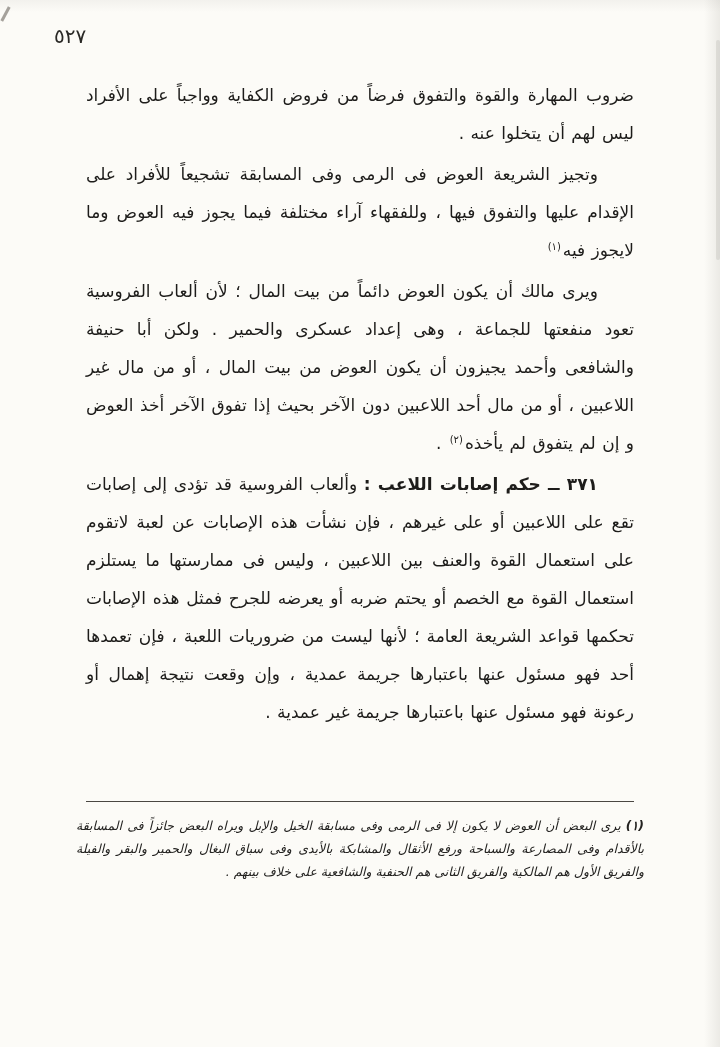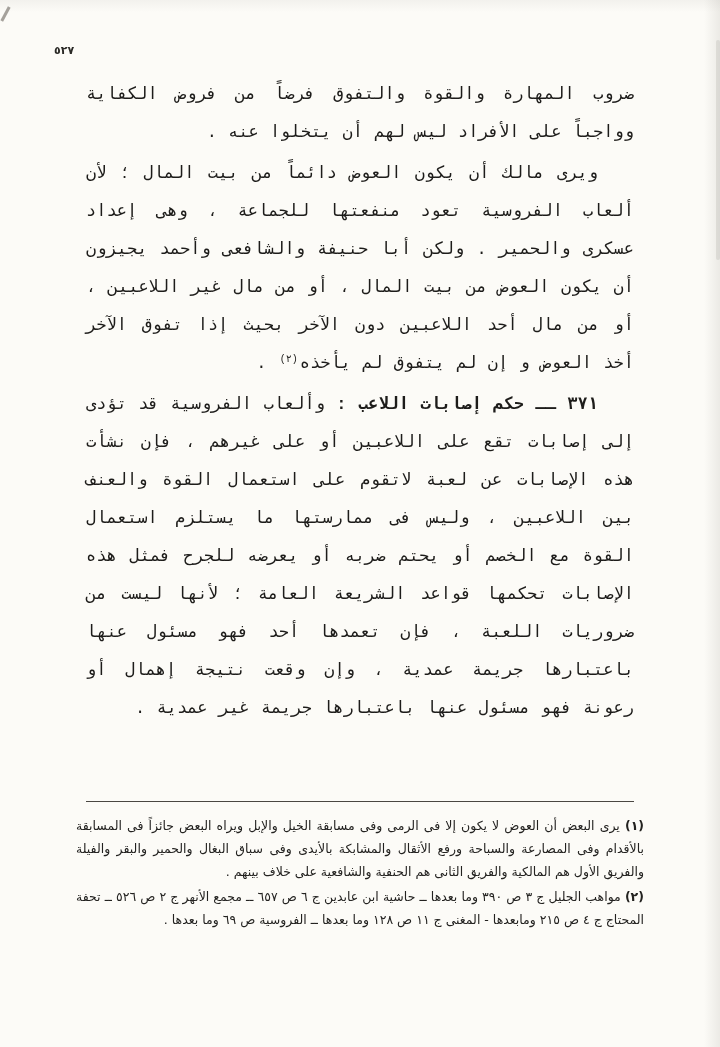--- a/index.html
+++ b/index.html
@@ -19,35 +19,34 @@
     overflow:hidden;
   }
   .scan-mark{
     position:absolute;
     background:#5c5850;
     opacity:.55;
   }
   .scan-mark.m1{left:4px;top:6px;width:3px;height:16px;transform:rotate(28deg);}
   .scan-mark.m2{right:0;top:40px;width:4px;height:220px;opacity:.12;border-radius:3px;}
   .page-number{
-    position:absolute;left:54px;top:44px;
-    font-size:11px;letter-spacing:2px;color:#2a2926;
-    font-weight:bold;
+    position:absolute;left:54px;top:24px;
+    font-size:20px;letter-spacing:2px;color:#2a2926;
+    font-weight:normal;
   }
   .text-block{
     position:absolute;top:76px;right:86px;width:548px;
     direction:rtl;
     text-align:justify;
   }
   .para{
     margin:0 0 3px 0;
     font-size:17px;
     line-height:38px;
     word-spacing:1px;
-    font-family:Liberation Mono, monospace;
   }
   .para.indent{text-indent:36px;}
   .lead{font-weight:bold;}
   sup.ref{
     font-size:10px;
     line-height:0;
     vertical-align:6px;
     margin:0 2px;
   }
   .footnote-sep{
@@ -57,39 +56,43 @@
   .footnotes{
     position:absolute;top:814px;right:76px;width:568px;
     direction:rtl;
     text-align:justify;
   }
   .footnote{
     margin:0 0 2px 0;
     font-size:12.5px;
     line-height:23px;
     color:#232220;
+    font-style:italic;
   }
   .fn-marker{font-weight:bold;}
 </style>
 </head>
 <body>
 
 <div class="page">
 
   <div class="scan-mark m1"></div>
   <div class="scan-mark m2"></div>
 
   <div class="page-number">٥٢٧</div>
 
   <div class="text-block">
 
     <p class="para">
       <span>ضروب المهارة والقوة والتفوق فرضاً من فروض الكفاية وواجباً على الأفراد ليس لهم أن يتخلوا عنه .</span>
     </p>
 
+    <p class="para indent">
+      <span>وتجيز الشريعة العوض فى الرمى وفى المسابقة تشجيعاً للأفراد على الإقدام عليها والتفوق فيها ، وللفقهاء آراء مختلفة فيما يجوز فيه العوض وما لايجوز فيه</span><sup class="ref">(١)</sup>
+    </p>
 
     <p class="para indent">
       <span>ويرى مالك أن يكون العوض دائماً من بيت المال ؛ لأن ألعاب الفروسية تعود منفعتها للجماعة ، وهى إعداد عسكرى والحمير . ولكن أبا حنيفة والشافعى وأحمد يجيزون أن يكون العوض من بيت المال ، أو من مال غير اللاعبين ، أو من مال أحد اللاعبين دون الآخر بحيث إذا تفوق الآخر أخذ العوض و إن لم يتفوق لم يأخذه</span><sup class="ref">(٢)</sup><span> .</span>
     </p>
 
     <p class="para indent">
       <span class="lead">٣٧١ ــ حكم إصابات اللاعب :</span><span> وألعاب الفروسية قد تؤدى إلى إصابات تقع على اللاعبين أو على غيرهم ، فإن نشأت هذه الإصابات عن لعبة لاتقوم على استعمال القوة والعنف بين اللاعبين ، وليس فى ممارستها ما يستلزم استعمال القوة مع الخصم أو يحتم ضربه أو يعرضه للجرح فمثل هذه الإصابات تحكمها قواعد الشريعة العامة ؛ لأنها ليست من ضروريات اللعبة ، فإن تعمدها أحد فهو مسئول عنها باعتبارها جريمة عمدية ، وإن وقعت نتيجة إهمال أو رعونة فهو مسئول عنها باعتبارها جريمة غير عمدية .</span>
     </p>
 
 
@@ -97,20 +100,16 @@
 
   <div class="footnote-sep"></div>
 
   <div class="footnotes">
 
     <p class="footnote">
       <span class="fn-marker">(١)</span>
       <span>يرى البعض أن العوض لا يكون إلا فى الرمى وفى مسابقة الخيل والإبل ويراه البعض جائزاً فى المسابقة بالأقدام وفى المصارعة والسباحة ورفع الأثقال والمشابكة بالأيدى وفى سباق البغال والحمير والبقر والفيلة والفريق الأول هم المالكية والفريق الثانى هم الحنفية والشافعية على خلاف بينهم .</span>
     </p>
 
-    <p class="footnote">
-      <span class="fn-marker">(٢)</span>
-      <span>مواهب الجليل ج ٣ ص ٣٩٠ وما بعدها ــ حاشية ابن عابدين ج ٦ ص ٦٥٧ ــ مجمع الأنهر ج ٢ ص ٥٢٦ ــ تحفة المحتاج ج ٤ ص ٢١٥ ومابعدها - المغنى ج ١١ ص ١٢٨ وما بعدها ــ الفروسية ص ٦٩ وما بعدها .</span>
-    </p>
 
   </div>
 
 </div>
 
 </body></html>

